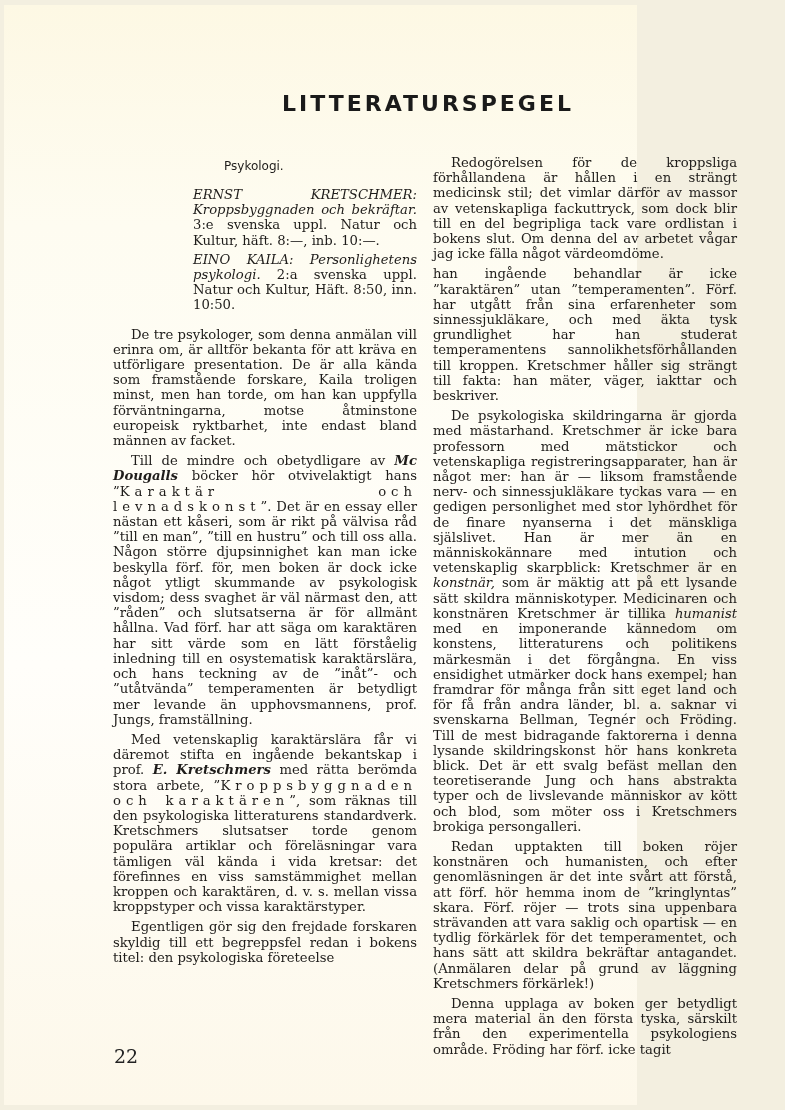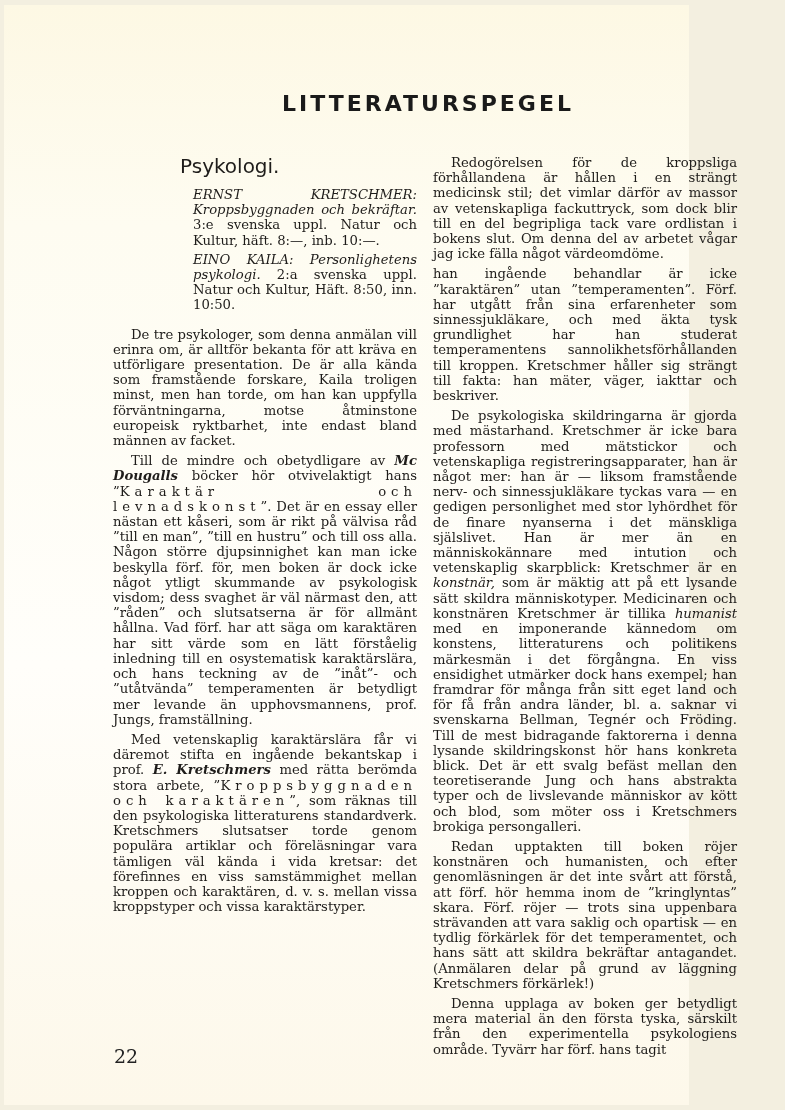--- a/index.html
+++ b/index.html
@@ -3,37 +3,37 @@
 <meta charset="utf-8">
 <style>
   html, body { margin: 0; padding: 0; }
   body {
     width: 785px; height: 1110px; overflow: hidden;
     background: #f3efe0;
     font-family: "DejaVu Serif", serif;
     color: #1e1c1a;
   }
   .page {
-    position: absolute; left: 4px; top: 5px; width: 685px; height: 1100px;
+    position: absolute; left: 4px; top: 5px; width: 633px; height: 1100px;
     background: linear-gradient(180deg, #fdf8e4 0%, #fefcf1 20%, #fffefa 60%, #fdf8ea 100%);
   }
   .title {
     position: absolute; left: 278px; top: 86px;
     font-family: "DejaVu Sans", sans-serif; font-weight: bold;
     font-size: 22px; letter-spacing: 3px; color: #1a1a1a;
   }
   .col {
     position: absolute; font-size: 13.2px; line-height: 15.2px;
     text-align: justify; hyphens: manual;
   }
   .col-left { left: 109px; top: 146px; width: 304px; }
   .col-right { left: 429px; top: 150px; width: 304px; }
   .section-heading {
-    font-family: "DejaVu Sans", sans-serif; font-size: 20px;
-    margin: 0 0 0 67px; height: 36px; line-height: 30px;
+    font-family: "DejaVu Sans", sans-serif; font-size: 12px;
+    margin: 0 0 0 111px; height: 36px; line-height: 30px;
   }
   .bib { margin-left: 80px; margin-bottom: 6px; }
   .bib .entry { margin-bottom: 4px; text-indent: 0; }
   .it { font-style: italic; }
   .sp { letter-spacing: 5px; }
   .bi { font-style: italic; font-weight: bold; }
   p { margin: 0 0 5px 0; text-indent: 18px; }
   p.first { margin-top: 14px; }
   .pagenum {
     position: absolute; left: 110px; top: 1040px;
@@ -58,24 +58,25 @@
       <div class="entry">
         <span class="it">EINO KAILA:</span>
         <span class="it">Personlighetens psykologi.</span>
         <span>2:a svenska uppl. Natur och Kultur, Häft. 8:50, inn. 10:50.</span>
       </div>
     </div>
 
     <p class="first">De tre psykologer, som denna anmälan vill erinra om, är alltför bekanta för att kräva en utförligare presentation. De är alla kända som framstående forskare, Kaila troligen minst, men han torde, om han kan uppfylla förväntningarna, motse åtminstone europeisk ryktbarhet, inte endast bland männen av facket.</p>
     <p><span>Till de mindre och obetydligare av</span> <span class="bi">Mc Dougalls</span> <span>böcker hör otvivelaktigt hans ”</span><span class="sp">Karaktär och levnadskonst</span><span>”. Det är en essay eller nästan ett kåseri, som är rikt på välvisa råd ”till en man”, ”till en hustru” och till oss alla. Någon större djupsinnighet kan man icke beskylla förf. för, men boken är dock icke något ytligt skummande av psykologisk visdom; dess svaghet är väl närmast den, att ”råden” och slutsatserna är för allmänt hållna. Vad förf. har att säga om karaktären har sitt värde som en lätt förståelig inledning till en osystematisk karaktärslära, och hans teckning av de ”inåt”- och ”utåtvända” temperamenten är betydligt mer levande än upphovsmannens, prof. Jungs, framställning.</span></p>
     <p><span>Med vetenskaplig karaktärslära får vi däremot stifta en ingående bekantskap i prof.</span> <span class="bi">E. Kretschmers</span> <span>med rätta berömda stora arbete, ”</span><span class="sp">Kroppsbyggnaden och karaktären</span><span>”, som räknas till den psykologiska litteraturens standardverk. Kretschmers slutsatser torde genom populära artiklar och föreläsningar vara tämligen väl kända i vida kretsar: det förefinnes en viss samstämmighet mellan kroppen och karaktären, d. v. s. mellan vissa kroppstyper och vissa karaktärstyper.</span></p>
+    <p>Egentligen gör sig den frejdade forskaren skyldig till ett begreppsfel redan i bokens titel: den psykologiska företeelse</p>
   </div>
 
   <div class="col col-right">
     <p>Redogörelsen för de kroppsliga förhållandena är hållen i en strängt medicinsk stil; det vimlar därför av massor av vetenskapliga fackuttryck, som dock blir till en del begripliga tack vare ordlistan i bokens slut. Om denna del av arbetet vågar jag icke fälla något värdeomdöme.</p>
     <p style="text-indent:0">han ingående behandlar är icke ”karaktären” utan ”temperamenten”. Förf. har utgått från sina erfarenheter som sinnessjukläkare, och med äkta tysk grundlighet har han studerat temperamentens sannolikhetsförhållanden till kroppen. Kretschmer håller sig strängt till fakta: han mäter, väger, iakttar och beskriver.</p>
     <p><span>De psykologiska skildringarna är gjorda med mästarhand. Kretschmer är icke bara professorn med mätstickor och vetenskapliga registreringsapparater, han är något mer: han är — liksom framstående nerv- och sinnessjukläkare tyckas vara — en gedigen personlighet med stor lyhördhet för de finare nyanserna i det mänskliga själslivet. Han är mer än en människokännare med intution och vetenskaplig skarpblick: Kretschmer är en</span> <span class="it">konstnär,</span> <span>som är mäktig att på ett lysande sätt skildra människotyper. Medicinaren och konstnären Kretschmer är tillika</span> <span class="it">humanist</span> <span>med en imponerande kännedom om konstens, litteraturens och politikens märkesmän i det förgångna. En viss ensidighet utmärker dock hans exempel; han framdrar för många från sitt eget land och för få från andra länder, bl. a. saknar vi svenskarna Bellman, Tegnér och Fröding. Till de mest bidragande faktorerna i denna lysande skildringskonst hör hans konkreta blick. Det är ett svalg befäst mellan den teoretiserande Jung och hans abstrakta typer och de livslevande människor av kött och blod, som möter oss i Kretschmers brokiga persongalleri.</span></p>
     <p>Redan upptakten till boken röjer konstnären och humanisten, och efter genomläsningen är det inte svårt att förstå, att förf. hör hemma inom de ”kringlyntas” skara. Förf. röjer — trots sina uppenbara strävanden att vara saklig och opartisk — en tydlig förkärlek för det temperamentet, och hans sätt att skildra bekräftar antagandet. (Anmälaren delar på grund av läggning Kretschmers förkärlek!)</p>
-    <p>Denna upplaga av boken ger betydligt mera material än den första tyska, särskilt från den experimentella psykologiens område. Tyvärr har förf. hans tagit</p>
+    <p>Denna upplaga av boken ger betydligt mera material än den första tyska, särskilt från den experimentella psykologiens område. Fröding har förf. icke tagit</p>
   </div>
 
   <div class="pagenum">22</div>
 </div>
 
 </body></html>

